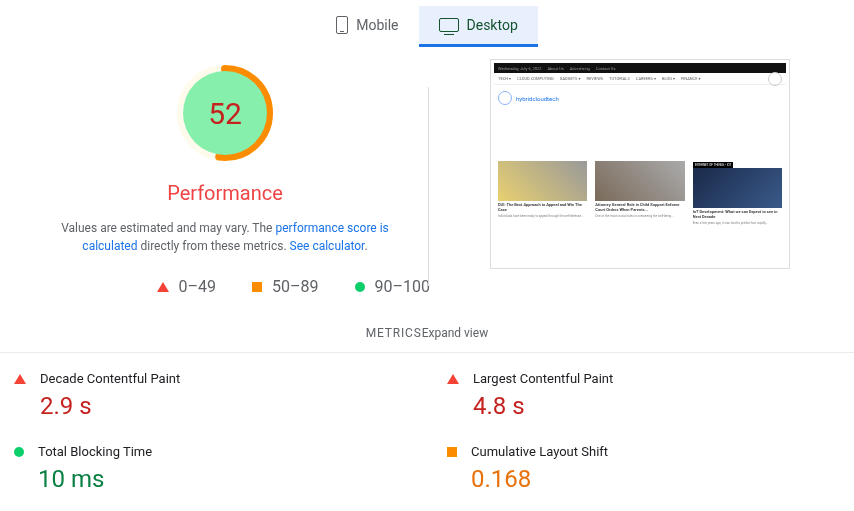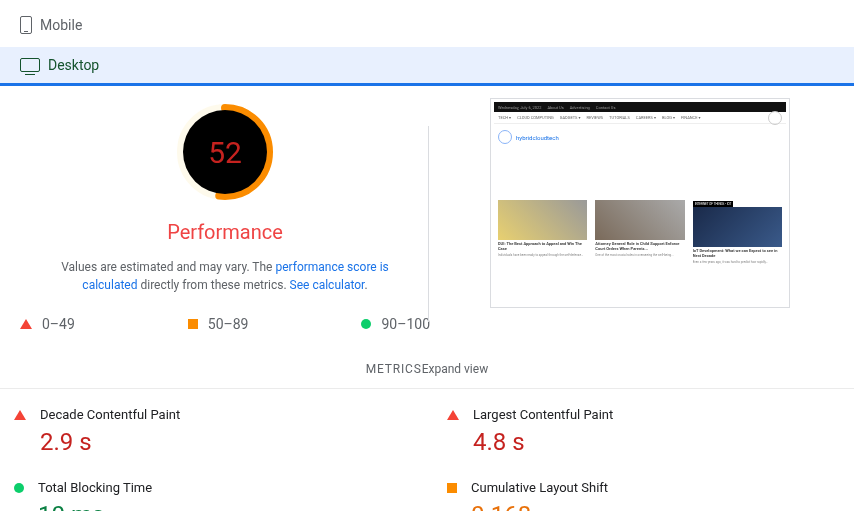--- a/index.html
+++ b/index.html
@@ -1,41 +1,41 @@
 <!DOCTYPE html>
 <html><head>
 <meta charset="utf-8">
 <style>
   * { box-sizing: border-box; margin: 0; padding: 0; }
   body { font-family: Roboto, Arial, sans-serif; color: #202124; background: #fff; width: 854px; }
   
-  .tabs { display: flex; justify-content: center; gap: 0; padding-top: 6px; flex-direction: column; }
+  .tabs { display: flex; justify-content: center; gap: 0; padding-top: 6px; }
   .tab { display: flex; align-items: center; gap: 8px; padding: 10px 20px; font-size: 14px; color: #5f6368; cursor: pointer; border-bottom: 3px solid transparent; }
   .tab.active { color: #14532d; border-bottom-color: #1a73e8; background: #e8f0fe; }
   .mobile-icon { width: 12px; height: 18px; border: 1.5px solid currentColor; border-radius: 2px; position: relative; }
   .mobile-icon::after { content: ""; position: absolute; bottom: 1px; left: 50%; transform: translateX(-50%); width: 4px; height: 1.5px; background: currentColor; }
   .desktop-icon { width: 20px; height: 14px; border: 1.5px solid currentColor; border-radius: 2px; position: relative; }
   .desktop-icon::after { content: ""; position: absolute; bottom: -4px; left: 50%; transform: translateX(-50%); width: 10px; height: 1.5px; background: currentColor; }
   
   .summary { display: flex; padding: 8px 20px 20px 20px; position: relative; }
   .score-col { flex: 0 0 410px; text-align: center; padding-top: 8px; }
   .divider-v { position: absolute; left: 428px; top: 40px; bottom: 30px; width: 1px; background: #dadce0; }
   
   .gauge-wrap { display: inline-block; position: relative; width: 100px; height: 100px; }
   .gauge-wrap svg { transform: rotate(-90deg); }
   .gauge-bg { fill: none; stroke: #fef7e0; stroke-width: 8; opacity:0.6;}
   .gauge-fill { fill: none; stroke: #fb8c00; stroke-width: 8; stroke-linecap: round; }
-  .gauge-inner { position: absolute; inset: 8px; border-radius: 50%; background: #000000; display: flex; align-items: center; justify-content: center; }
+  .gauge-inner { position: absolute; inset: 8px; border-radius: 50%; background: #86efac; display: flex; align-items: center; justify-content: center; }
   .gauge-score { font-size: 30px; color: #c5221f; font-weight: 400; }
   
   .perf-label { font-size: 20px; margin-top: 14px; color: #ef4444; }
   .perf-desc { font-size: 12px; color: #5f6368; margin-top: 14px; line-height: 1.5; padding: 0 14px; }
   .perf-desc a { color: #1a73e8; text-decoration: none; }
   
-  .legend { display: flex; justify-content: space-between; gap: 36px; margin-top: 22px; font-size: 14px; color: #5f6368; }
+  .legend { display: flex; justify-content: flex-end; gap: 36px; margin-top: 22px; font-size: 16px; color: #5f6368; }
   .legend-item { display: flex; align-items: center; gap: 10px; }
   
   .tri { width: 0; height: 0; border-left: 6px solid transparent; border-right: 6px solid transparent; border-bottom: 10px solid #f44336; }
   .sq { width: 10px; height: 10px; background: #fb8c00; }
   .circ { width: 10px; height: 10px; background: #0cce6b; border-radius: 50%; }
   
   .preview { flex: 1; padding: 4px 20px 0 60px; }
   .preview-thumb { width: 300px; height: 210px; border: 1px solid #dadce0; background: #fff; padding: 3px; font-size: 5px; color: #444; overflow: hidden; }
   .pt-top { background: #111; color:#999; height: 10px; display:flex; align-items:center; padding:0 4px; gap:6px; font-size:4px;}
   .pt-nav { background:#fff; border-bottom:1px solid #eee; height:12px; display:flex; align-items:center; gap:6px; padding:0 4px; font-size:4px; color:#666;}

